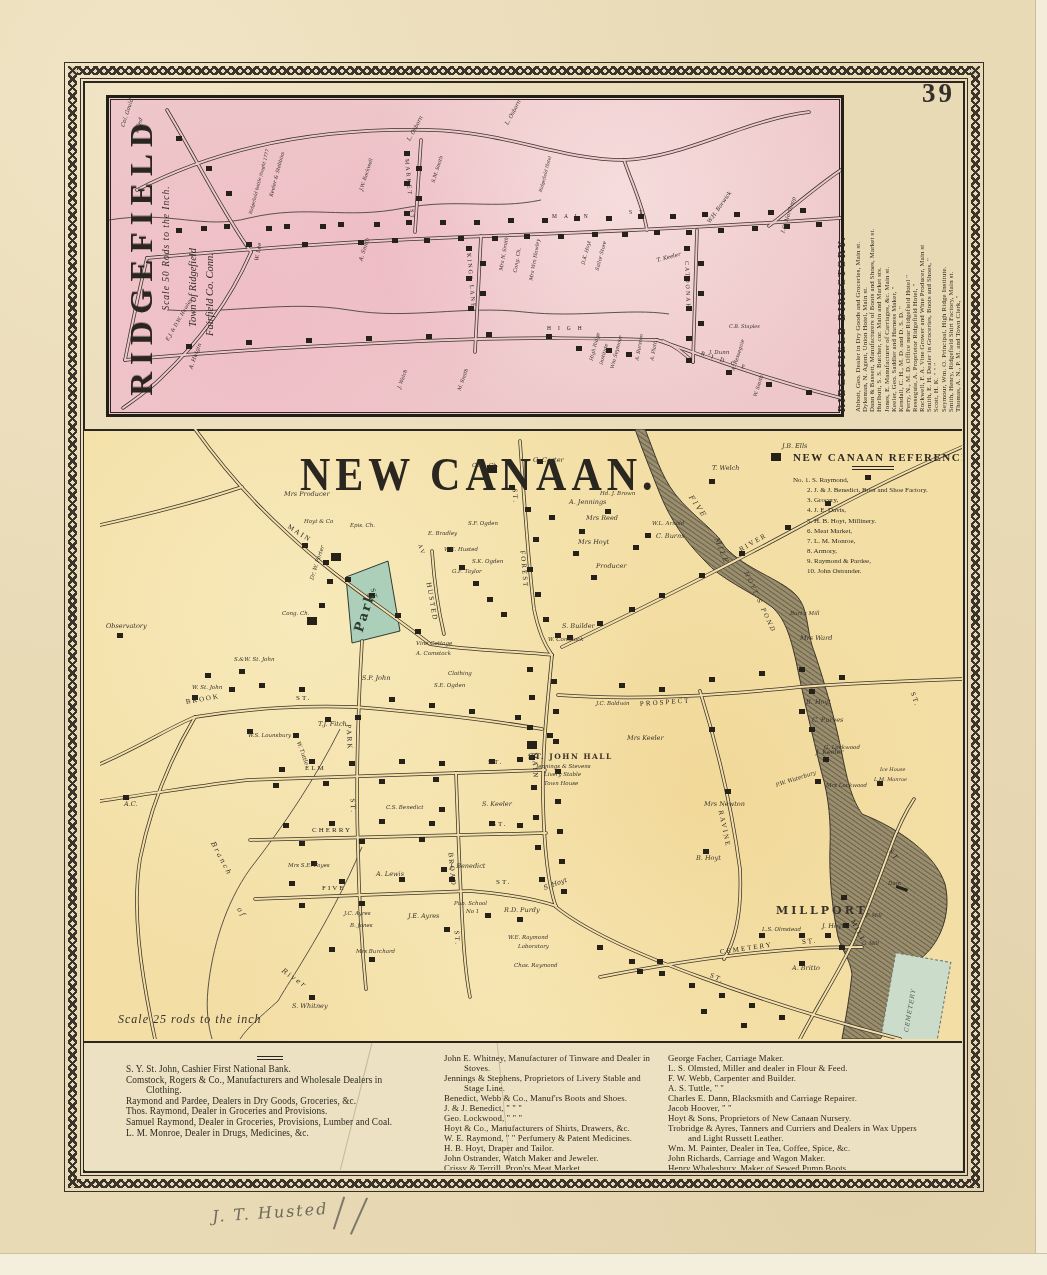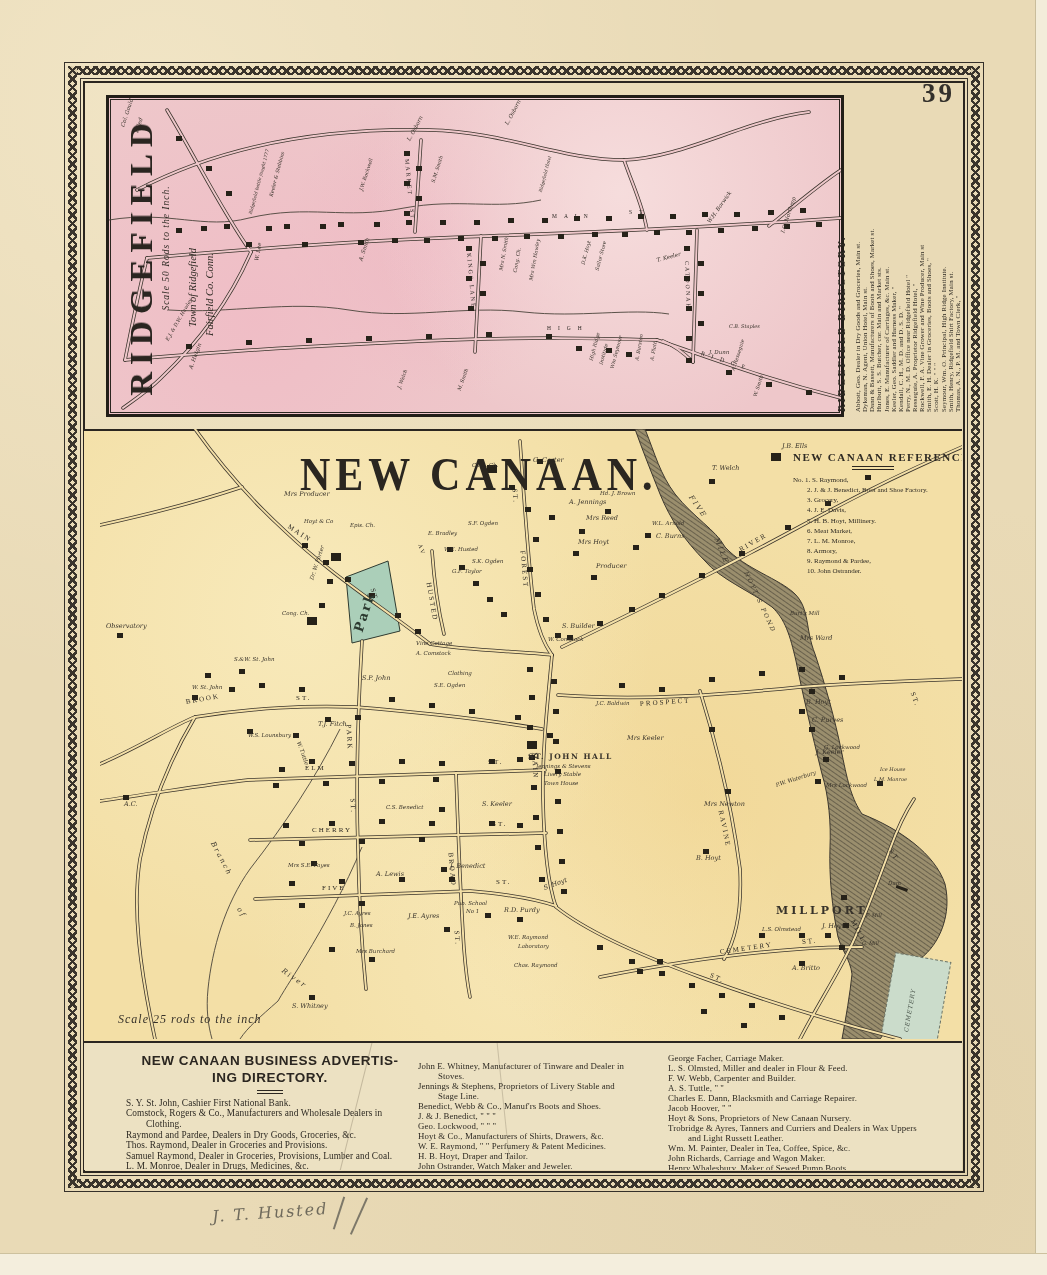--- a/index.html
+++ b/index.html
@@ -75,21 +75,21 @@
   .refs-title{font-weight:bold;font-size:11px;letter-spacing:1.5px;text-align:center;white-space:nowrap;}
   .refs-rule{width:42px;border-top:1px solid #2b2620;border-bottom:1px solid #2b2620;height:2px;margin:3px auto 5px auto;}
   .ref-item{font-size:7px;line-height:1.45;padding-left:20px;text-indent:-6px;}
   .ref-item:first-child{padding-left:0;text-indent:0;}
   
   .biz{position:absolute;left:84px;top:1043px;width:878px;height:127px;background:#ece1c2;overflow:hidden;}
   .biz::after{content:"";position:absolute;left:270px;top:-10px;width:1px;height:160px;background:rgba(120,110,88,.35);transform:rotate(14deg);}
   .biz::before{content:"";position:absolute;left:420px;top:-10px;width:1px;height:160px;background:rgba(120,110,88,.3);transform:rotate(-6deg);}
   .biz-col{position:absolute;top:10px;}
   .biz-col1{left:36px;width:300px;}
-  .biz-col2{left:328px;width:222px;margin-top:8px;}
+  .biz-col2{left:354px;width:222px;}
   .biz-col3{left:578px;width:268px;}
   .biz-title{font-family:"Liberation Sans",sans-serif;font-weight:bold;font-size:13.5px;letter-spacing:.5px;
     text-align:center;line-height:1.25;color:#2b2620;}
   .biz-rule{width:26px;border-top:1px solid #2b2620;border-bottom:1px solid #2b2620;height:2px;margin:3px auto 4px auto;}
   .biz-entry{font-size:9.3px;line-height:1.14;padding-left:26px;text-indent:-20px;letter-spacing:.1px;}
   .biz-col2 .biz-entry,.biz-col3 .biz-entry{font-size:8.8px;}
   
   .inscription{position:absolute;left:212px;top:1203px;font-style:italic;font-size:16px;letter-spacing:2px;
     color:#6f6a5c;transform:rotate(-4deg);font-family:"DejaVu Serif",serif;}
   .pencil-marks{position:absolute;left:330px;top:1196px;width:60px;height:36px;pointer-events:none;}
@@ -595,24 +595,20 @@
 
     <div class="nc-refs">
       <div class="refs-title">NEW CANAAN REFERENCES.</div>
       <div class="refs-rule"></div>
       <div style="display:contents;"><div class="ref-item">No. 1.  S. Raymond,</div><div class="ref-item">2.  J. &amp; J. Benedict, Boot and Shoe Factory.</div><div class="ref-item">3.  Grocery,</div><div class="ref-item">4.  J. E. Davis,</div><div class="ref-item">5.  H. B. Hoyt, Millinery.</div><div class="ref-item">6.  Meat Market,</div><div class="ref-item">7.  L. M. Monroe,</div><div class="ref-item">8.  Armory,</div><div class="ref-item">9.  Raymond &amp; Pardee,</div><div class="ref-item">10. John Ostrander.</div></div>
     </div>
   </div>
 
   <div class="biz">
     <div class="biz-col biz-col1">
-      <div class="biz-title">
-        <div>NEW CANAAN BUSINESS ADVERTIS-</div>
-        <div>ING DIRECTORY.</div>
-      </div>
       <div class="biz-rule"></div>
       <div style="display:contents;"><div class="biz-entry">S. Y. St. John, Cashier First National Bank.</div><div class="biz-entry">Comstock, Rogers &amp; Co., Manufacturers and Wholesale Dealers in Clothing.</div><div class="biz-entry">Raymond and Pardee, Dealers in Dry Goods, Groceries, &amp;c.</div><div class="biz-entry">Thos. Raymond, Dealer in Groceries and Provisions.</div><div class="biz-entry">Samuel Raymond, Dealer in Groceries, Provisions, Lumber and Coal.</div><div class="biz-entry">L. M. Monroe, Dealer in Drugs, Medicines, &amp;c.</div></div>
     </div>
     <div class="biz-col biz-col2">
       <div style="display:contents;"><div class="biz-entry">John E. Whitney, Manufacturer of Tinware and Dealer in Stoves.</div><div class="biz-entry">Jennings &amp; Stephens, Proprietors of Livery Stable and Stage Line.</div><div class="biz-entry">Benedict, Webb &amp; Co., Manuf'rs Boots and Shoes.</div><div class="biz-entry">J. &amp; J. Benedict,   "   "   "</div><div class="biz-entry">Geo. Lockwood,   "   "   "</div><div class="biz-entry">Hoyt &amp; Co., Manufacturers of Shirts, Drawers, &amp;c.</div><div class="biz-entry">W. E. Raymond,  "  "  Perfumery &amp; Patent Medicines.</div><div class="biz-entry">H. B. Hoyt, Draper and Tailor.</div><div class="biz-entry">John Ostrander, Watch Maker and Jeweler.</div><div class="biz-entry">Crissy &amp; Terrill, Prop'rs Meat Market.</div></div>
     </div>
     <div class="biz-col biz-col3">
       <div style="display:contents;"><div class="biz-entry">George Facher, Carriage Maker.</div><div class="biz-entry">L. S. Olmsted, Miller and dealer in Flour &amp; Feed.</div><div class="biz-entry">F. W. Webb, Carpenter and Builder.</div><div class="biz-entry">A. S. Tuttle,   "   "</div><div class="biz-entry">Charles E. Dann, Blacksmith and Carriage Repairer.</div><div class="biz-entry">Jacob Hoover,   "   "</div><div class="biz-entry">Hoyt &amp; Sons, Proprietors of New Canaan Nursery.</div><div class="biz-entry">Trobridge &amp; Ayres, Tanners and Curriers and Dealers in Wax Uppers and Light Russett Leather.</div><div class="biz-entry">Wm. M. Painter, Dealer in Tea, Coffee, Spice, &amp;c.</div><div class="biz-entry">John Richards, Carriage and Wagon Maker.</div><div class="biz-entry">Henry Whalesbury, Maker of Sewed Pump Boots.</div></div>
     </div>
   </div>

